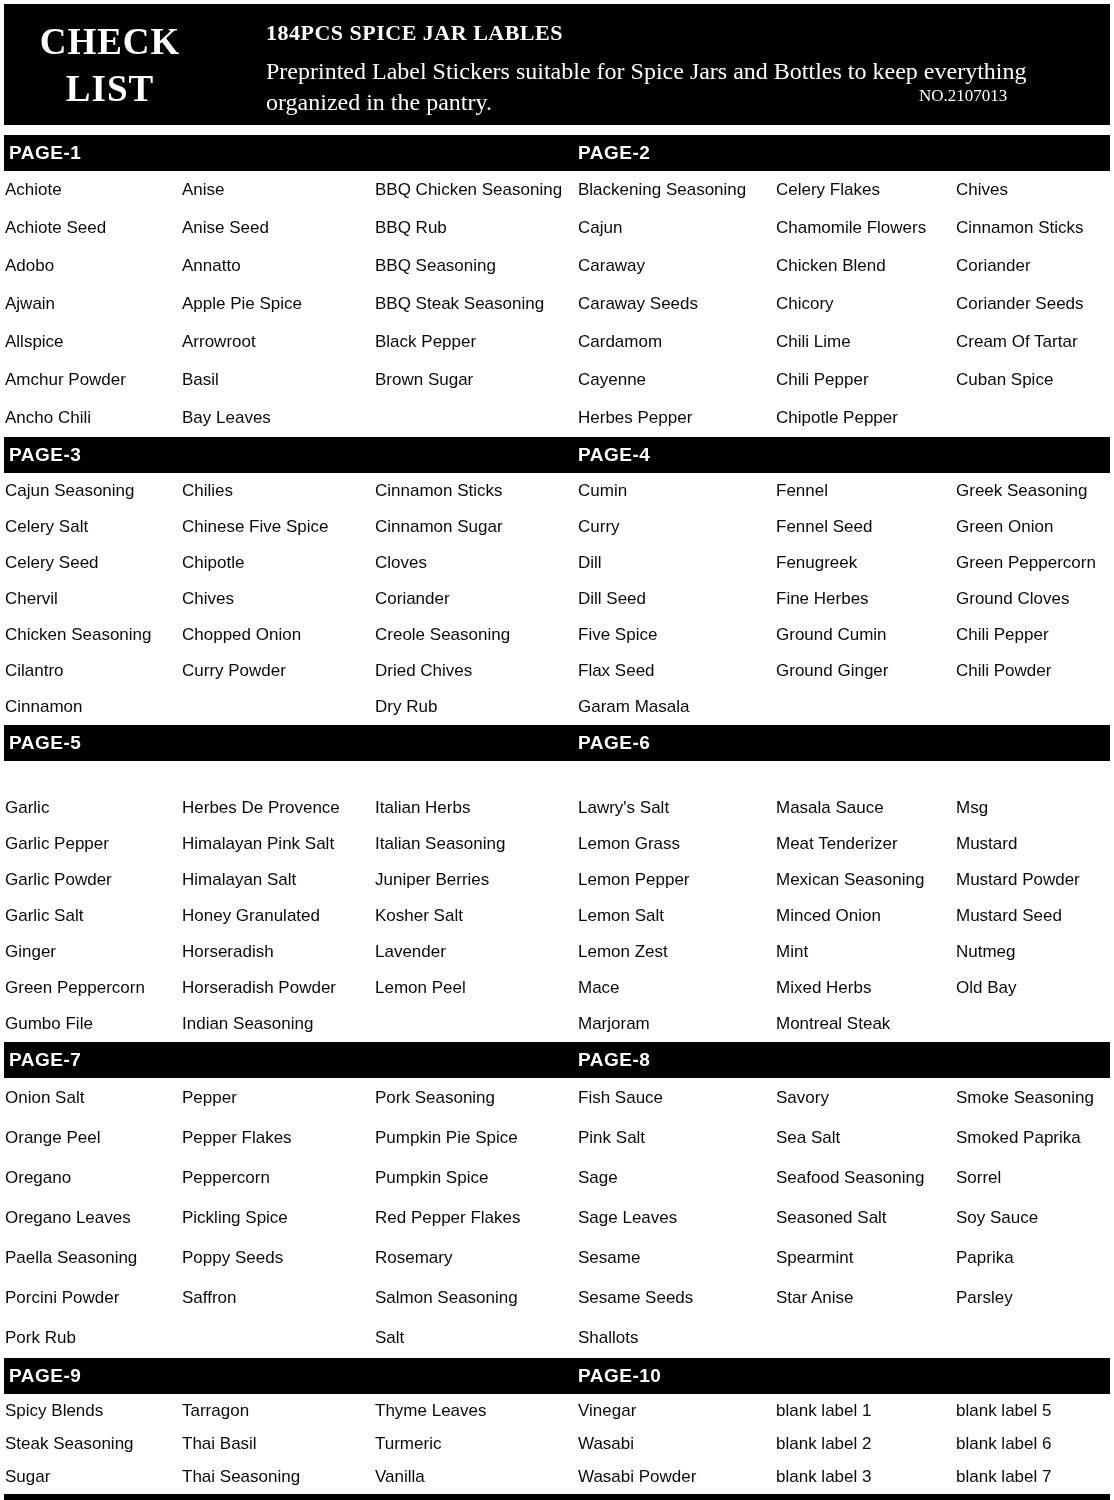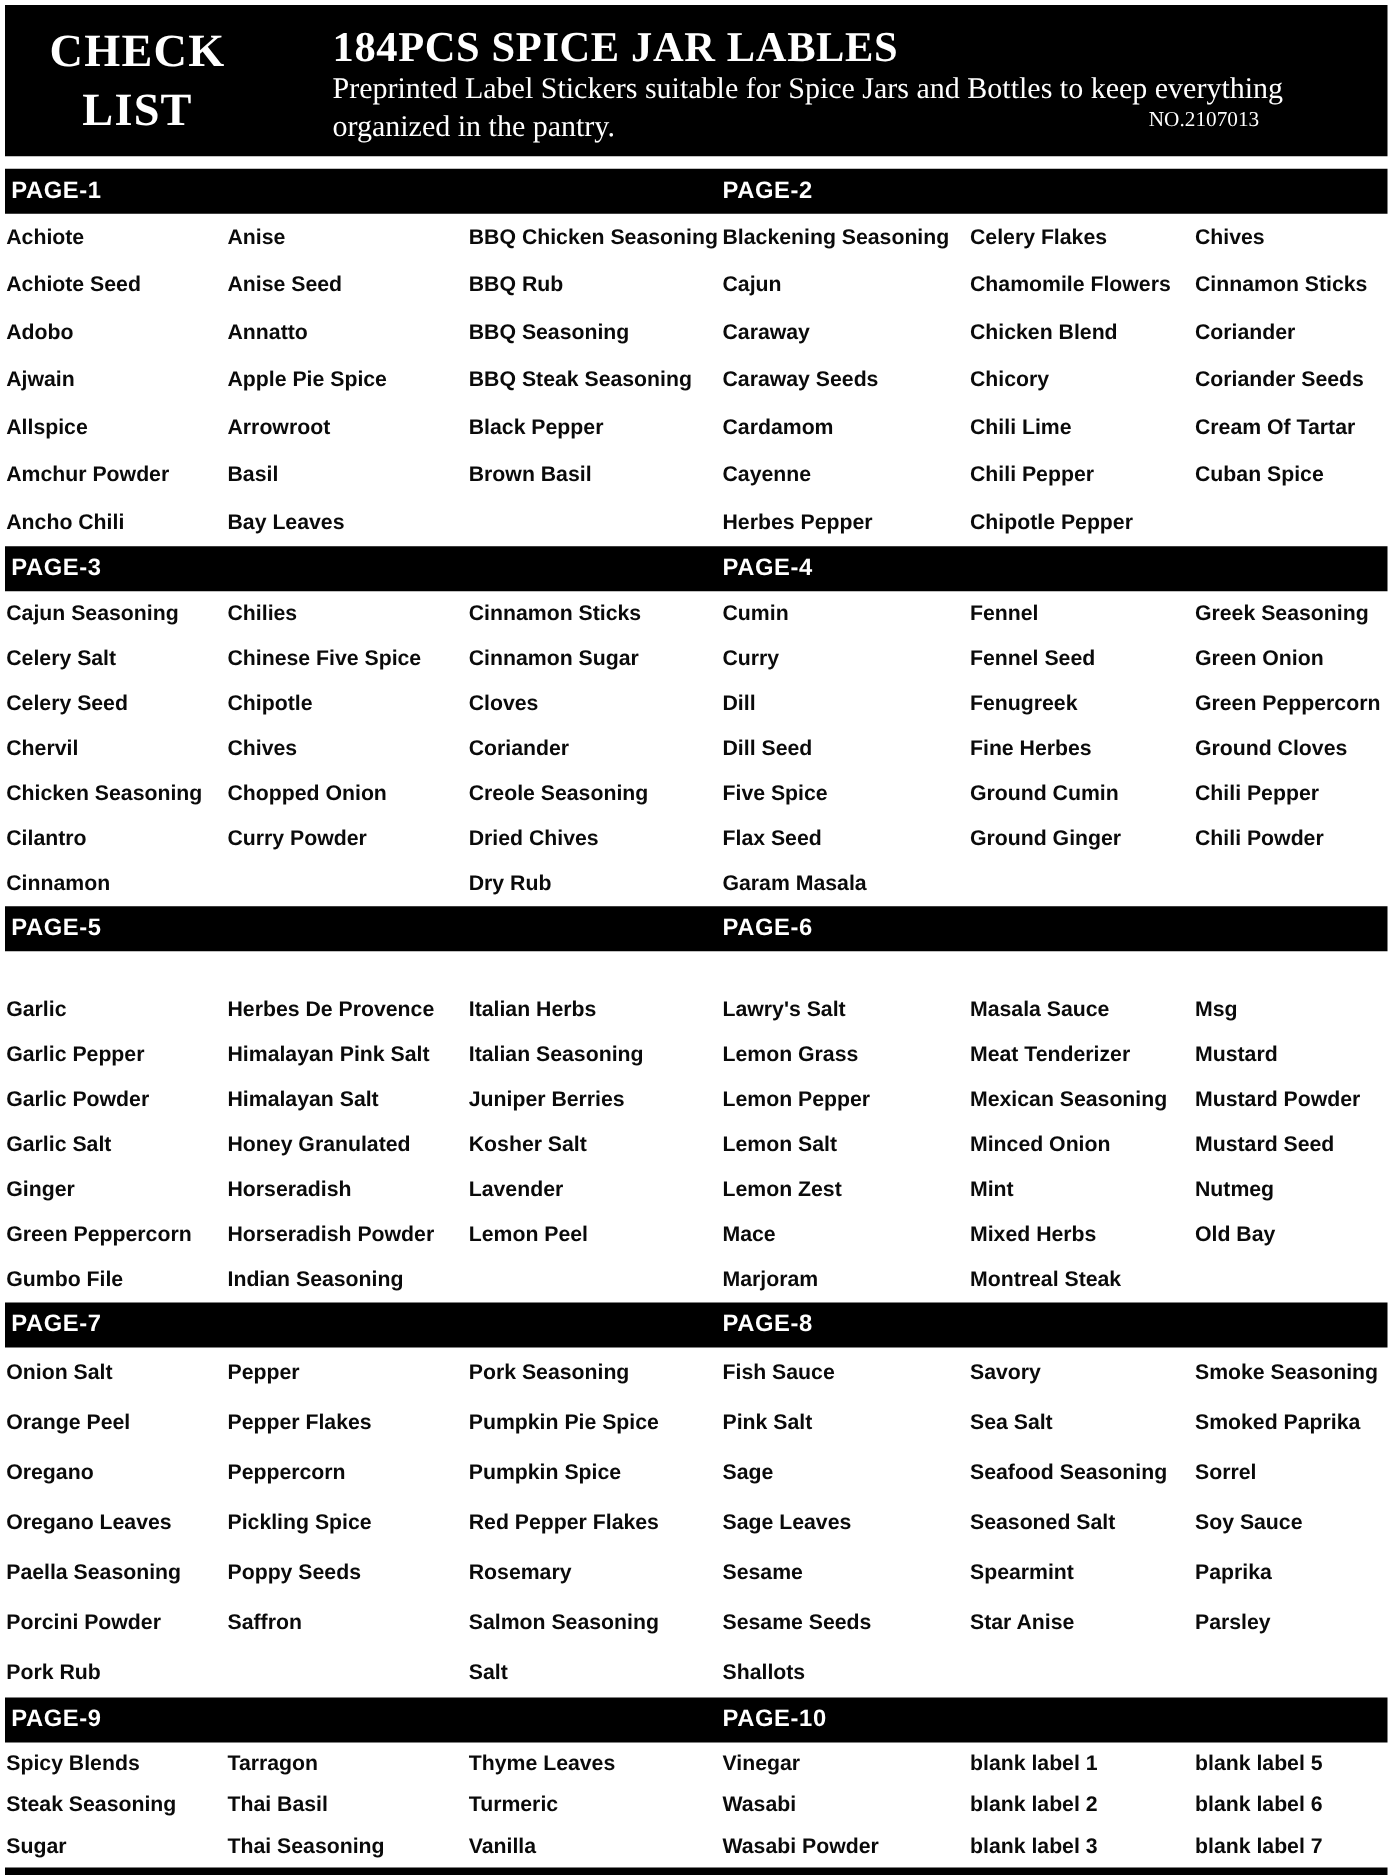--- a/index.html
+++ b/index.html
@@ -12,21 +12,21 @@
     position:absolute; left:4px; top:4px; width:1106px; height:121px;
     background:#000; color:#fff;
   }
   .badge {
     position:absolute; left:26px; top:14px; width:160px; text-align:center;
     font-family:"Liberation Serif", serif; font-weight:bold;
     font-size:37px; line-height:47px; letter-spacing:1px;
   }
   .hdr-title {
     position:absolute; left:262px; top:16px;
-    font-family:"Liberation Serif", serif; font-weight:bold; font-size:34px;
+    font-family:"Liberation Serif", serif; font-weight:bold; font-size:22px;
     letter-spacing:0.5px;
   }
   .hdr-sub {
     position:absolute; left:262px; top:52px; width:832px;
     font-family:"Liberation Serif", serif; font-size:24px; line-height:31px;
   }
   .hdr-no {
     position:absolute; left:915px; top:82px;
     font-family:"Liberation Serif", serif; font-size:17px;
   }
@@ -38,21 +38,20 @@
   .sec-bar .lbl {
     position:absolute; top:0; line-height:36px;
     font-weight:bold; font-size:19px; letter-spacing:0.5px;
   }
   .sec-bar .lbl.left  { left:5px; }
   .sec-bar .lbl.right { left:574px; }
   .grid {
     display:grid;
     grid-template-columns:177px 193px 203px 198px 180px 158px;
     padding-left:1px;
-    font-weight:bold;
   }
   .s0 .grid { grid-auto-rows:38px; }
   .s1 .grid { grid-auto-rows:36px; }
   .s2 .grid { grid-auto-rows:36px;margin-top:29px; }
   .s3 .grid { grid-auto-rows:40px; }
   .s4 .grid { grid-auto-rows:33px; }
   .cell {
     display:flex; align-items:center;
     font-size:17px; color:#0a0a0a; white-space:nowrap; overflow:visible;
   }
@@ -109,21 +108,21 @@
           <div class="cell">Chicory</div>
           <div class="cell">Coriander Seeds</div>
           <div class="cell">Allspice</div>
           <div class="cell">Arrowroot</div>
           <div class="cell">Black Pepper</div>
           <div class="cell">Cardamom</div>
           <div class="cell">Chili Lime</div>
           <div class="cell">Cream Of Tartar</div>
           <div class="cell">Amchur Powder</div>
           <div class="cell">Basil</div>
-          <div class="cell">Brown Basil</div>
+          <div class="cell">Brown Sugar</div>
           <div class="cell">Cayenne</div>
           <div class="cell">Chili Pepper</div>
           <div class="cell">Cuban Spice</div>
           <div class="cell">Ancho Chili</div>
           <div class="cell">Bay Leaves</div>
           <div class="cell"></div>
           <div class="cell">Herbes Pepper</div>
           <div class="cell">Chipotle Pepper</div>
           <div class="cell"></div>
         </div>

